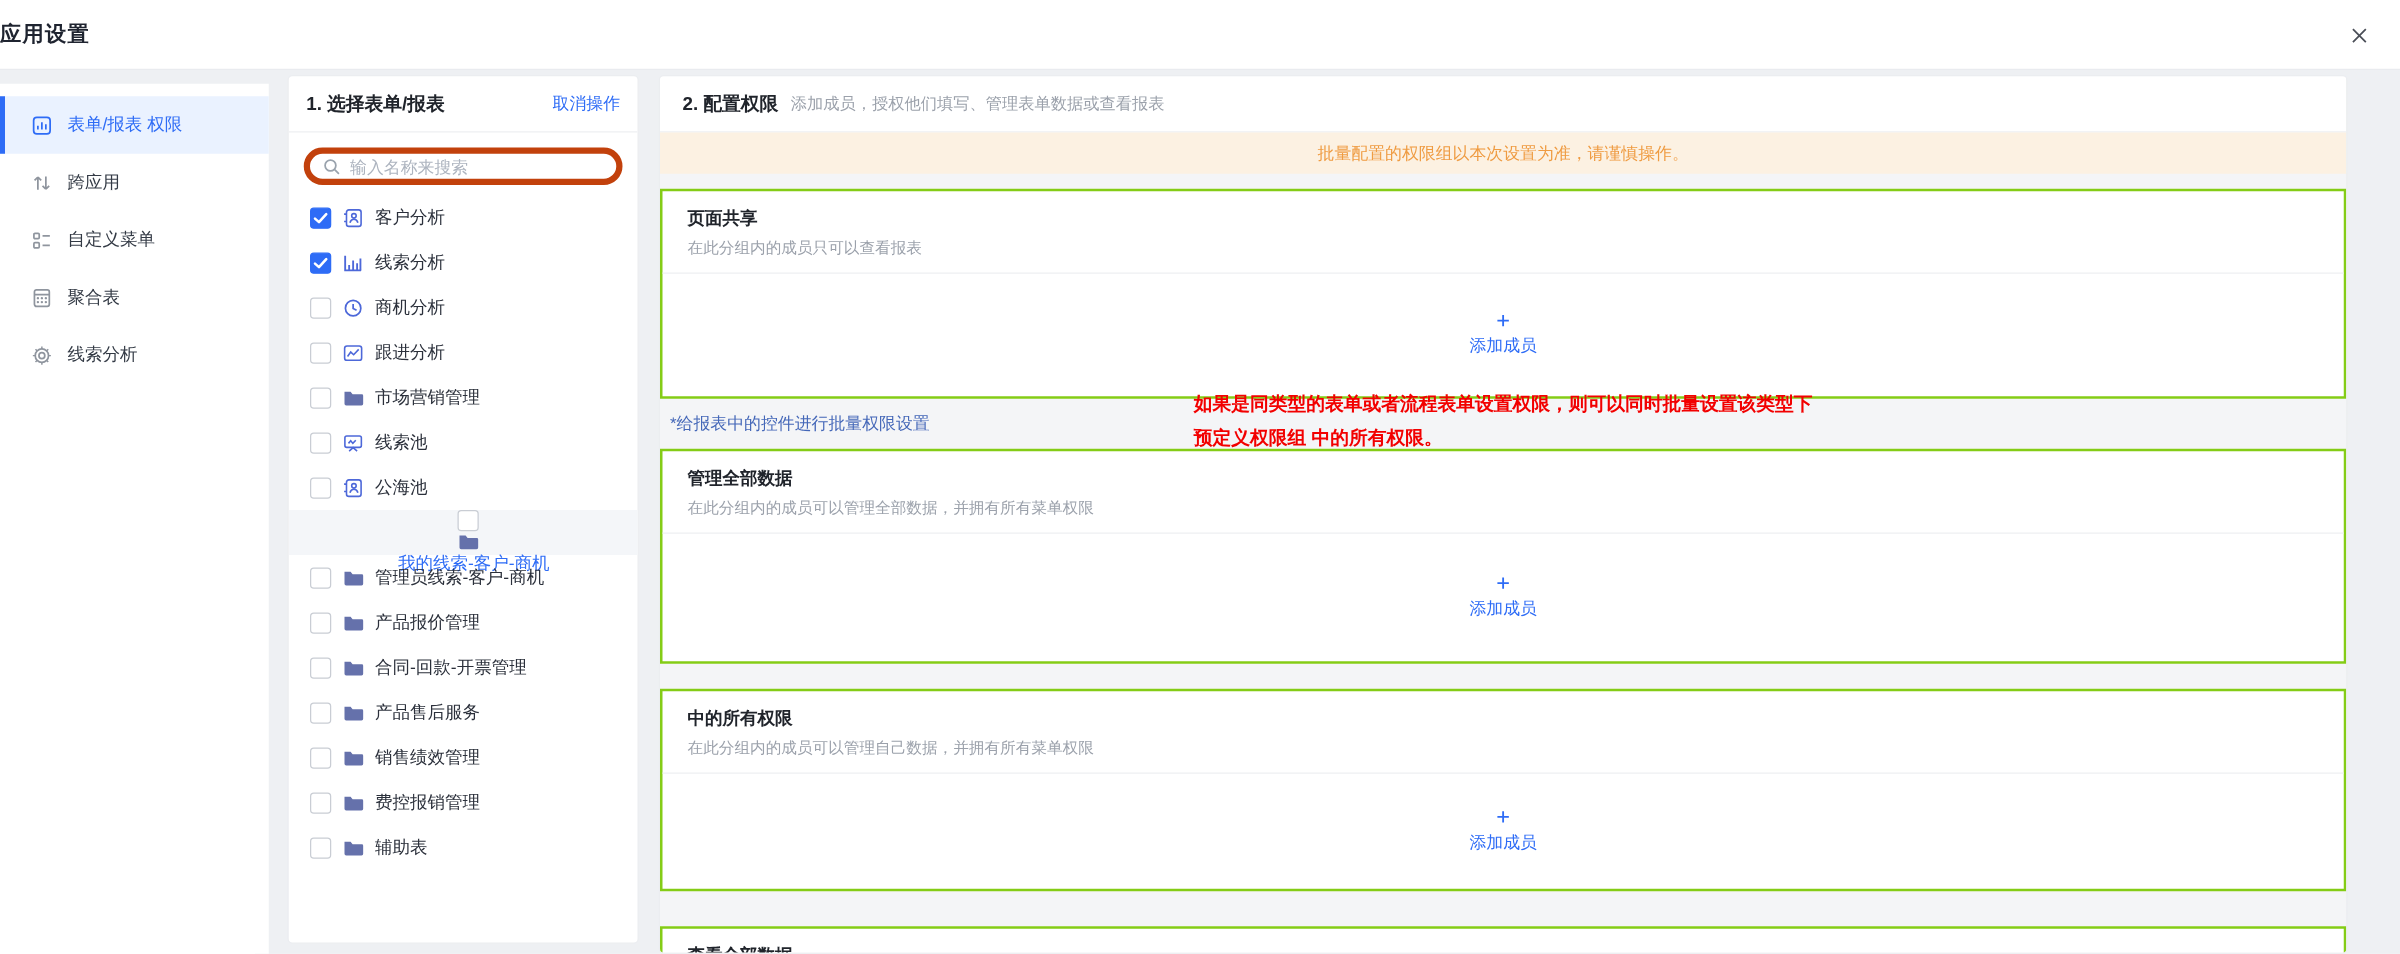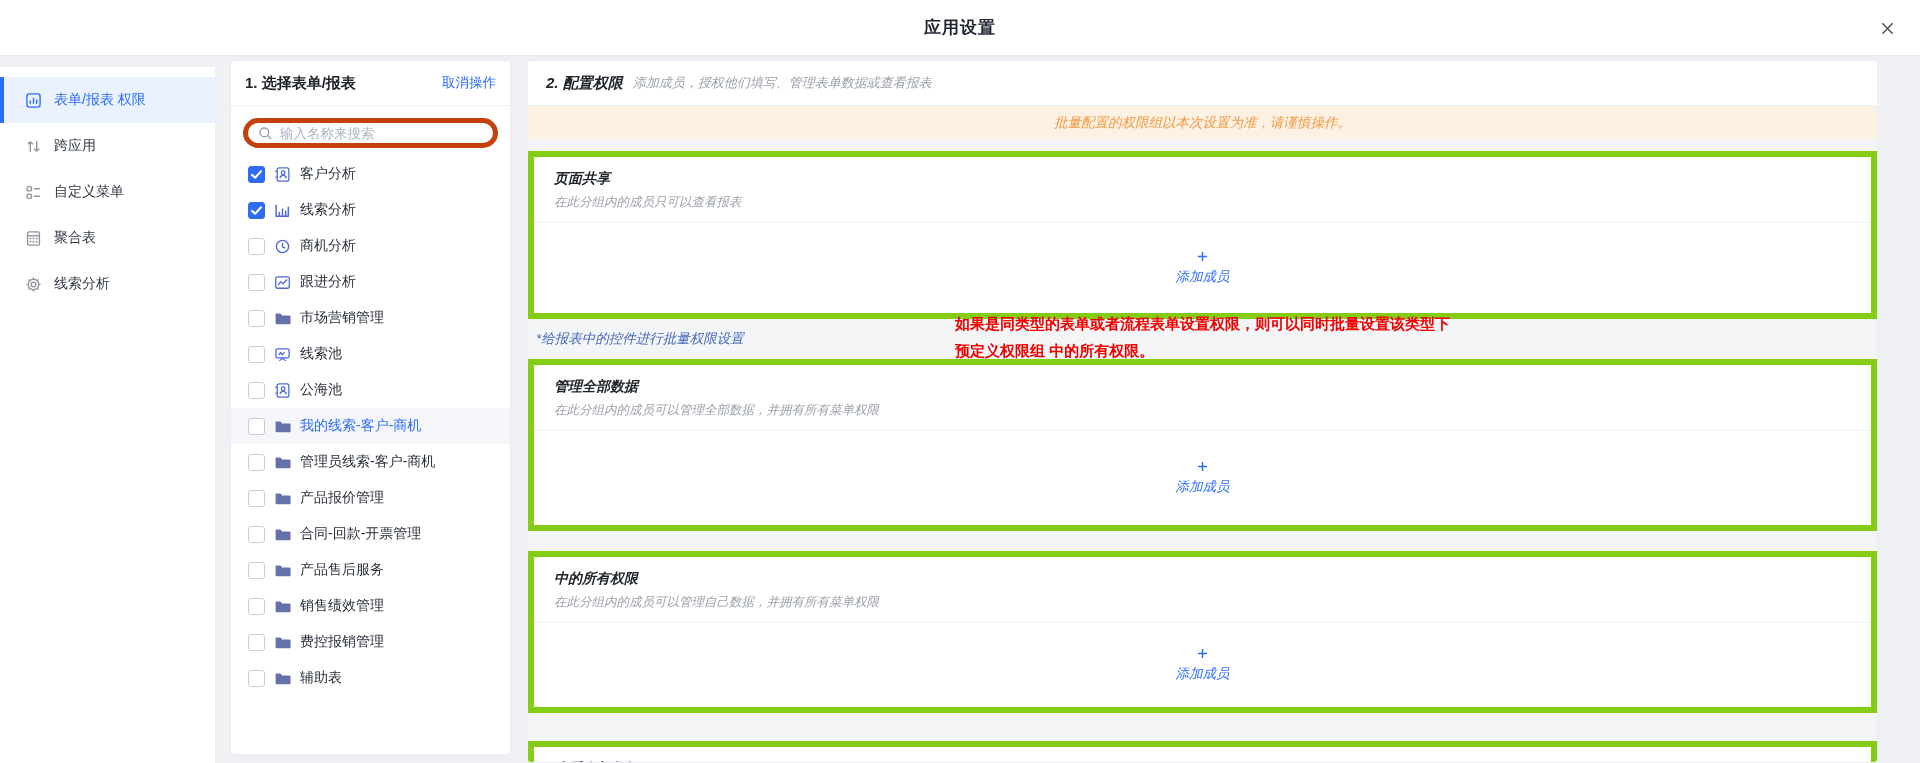--- a/index.html
+++ b/index.html
@@ -7,21 +7,21 @@
   body {
     font-family:"Liberation Sans","DejaVu Sans",sans-serif;
     background:#eef0f3; color:#252b36; font-size:14px;
   }
   .app { position:relative; width:1920px; height:763px; }
 
   
   .titlebar {
     position:absolute; top:0; left:0; width:1920px; height:56px;
     background:#fff; border-bottom:1px solid #e9ebef;
-    display:flex; align-items:center; justify-content:center;
+    display:flex; align-items:center; justify-content:flex-start;
   }
   .titlebar .title { font-size:17px; font-weight:bold; color:#1f2430; letter-spacing:1px; }
   .close-btn {
     position:absolute; right:22px; top:17px; width:22px; height:22px;
     display:flex; align-items:center; justify-content:center; cursor:pointer;
   }
 
   
   .sidebar {
     position:absolute; top:67px; left:0; width:215px; height:706px;
@@ -58,40 +58,40 @@
   .search-wrap input {
     border:none; outline:none; flex:1; font-size:13.5px; color:#333;
     font-family:inherit; background:transparent;
   }
   .search-wrap input::placeholder { color:#adb4bf; }
   .form-list { }
   .f-row {
     height:36px; display:flex; align-items:center; padding-left:17px; cursor:pointer;
     font-size:14px; color:#2b303b;
   }
-  .f-row.hl { background:#f4f6f9; color:#2e6cf6; }
+  .f-row.hl { background:#f4f6f9; color:#2e6cf6;flex-direction:column; }
   .cb {
     width:17px; height:17px; border:1px solid #c9cdd4; border-radius:3px; background:#fff;
     margin-right:9px; flex:none; display:flex; align-items:center; justify-content:center;
   }
   .cb.on { background:#2e6cf6; border-color:#2e6cf6; }
   .f-row .ic { width:17px; height:17px; margin-right:9px; flex:none; color:#4d68d9; }
   .f-row .ic.folder-c { color:#6571ab; }
 
   
-  .perm-panel { left:527px; width:1351px; height:703px; overflow:hidden; background:#f4f5f7;font-style:italic; }
+  .perm-panel { left:527px; width:1351px; height:703px; overflow:hidden; background:#f4f5f7; }
   .perm-panel .panel-head { background:#fff; padding:0 18px; }
   .perm-panel .head-sub { font-size:13px; color:#9ba1ab; margin-left:10px; }
   .notice {
     height:33px; background:#fcf1e2; color:#ef9b41; font-size:13.5px;
     display:flex; align-items:center; justify-content:center;
   }
   .perm-content { padding:0 0 0 0; }
   .perm-card {
-    margin:0 0 0 0; background:#fff; border:6px solid #84cc16;
+    margin:0 0 0 0; background:#fff; border:2px solid #84cc16;
     display:flex; flex-direction:column;
   }
   .perm-card-0 { margin-top:12px; height:168px; }
   .perm-card-1 { height:172px; }
   .perm-card-2 { margin-top:20px; height:162px; }
   .perm-card-3 { margin-top:28px; height:90px; }
   .perm-head { padding:13px 20px 11px 20px; border-bottom:1px solid #eef0f2; }
   .perm-title { font-size:14px; font-weight:bold; color:#20242b; margin-bottom:6px; }
   .perm-desc { font-size:12.5px; color:#9ba1ab; }
   .perm-body { flex:1; display:flex; align-items:center; justify-content:center; }

